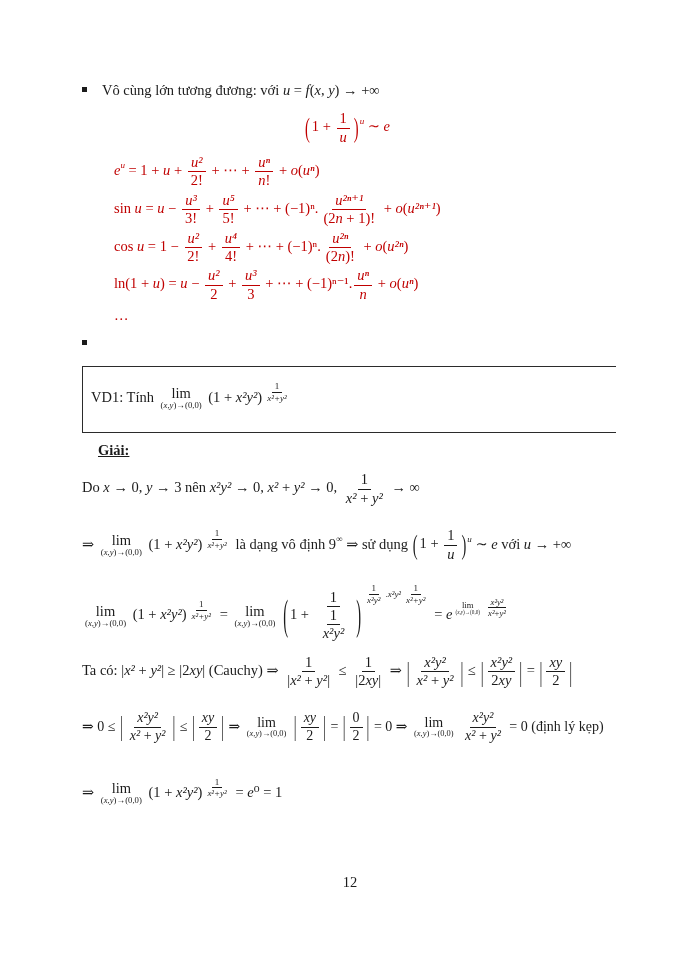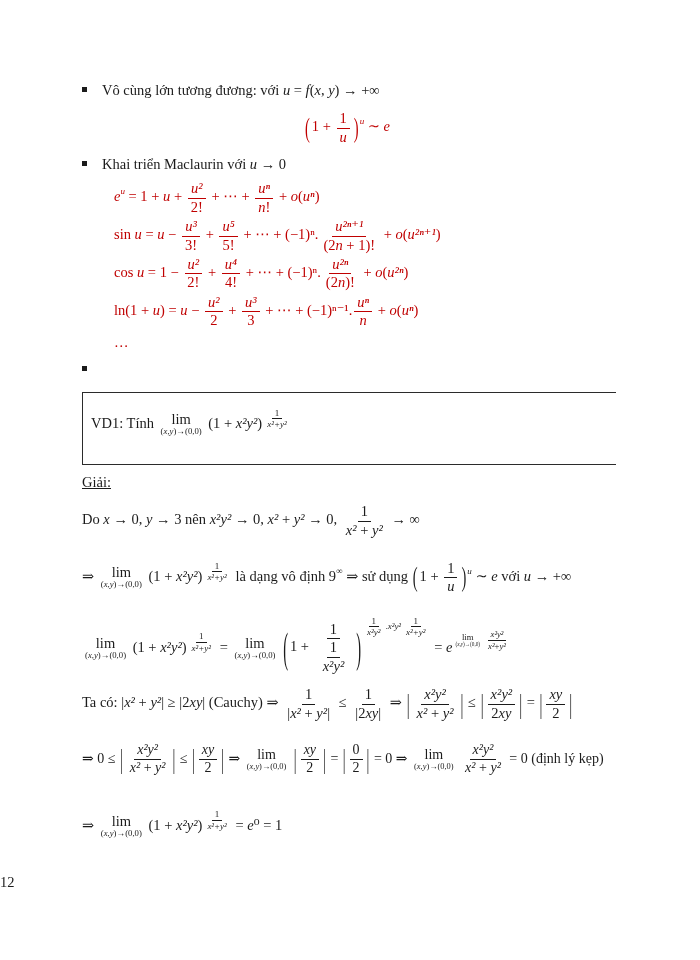--- a/index.html
+++ b/index.html
@@ -19,48 +19,45 @@
   .den{display:block;padding:0 3px;line-height:1.2;}
   sup{font-size:.62em;vertical-align:.75em;line-height:1;}
   sup.hi{vertical-align:2.5em;}
   sup.hi2{vertical-align:1.05em;font-size:.6em;}
   .lim{display:inline-flex;flex-direction:column;align-items:center;vertical-align:middle;margin:16px 3px;}
   .ltop{line-height:1.05;}
   .lbot{font-size:.6em;line-height:1.05;}
   .fence{display:inline-flex;align-items:center;vertical-align:middle;}
   .delim{display:inline-block;line-height:1;margin:0 1px;transform-origin:50% 50%;}
   .fbody{display:inline-block;padding:0 1px;}
-  .box{border:1.5px solid #2b2b2b;width:522px;padding:3px 8px 8px 8px;margin:12px 0 8px 0;}
-  .giai{font-weight:normal;text-decoration:underline;margin:9px 0 12px 0;}
+  .box{border:1.5px solid #2b2b2b;width:522px;padding:3px 8px 2px 8px;margin:12px 0 8px 0;}
+  .giai{font-weight:bold;text-decoration:underline;margin:9px 0 12px 16px;}
   .sol{margin-bottom:10px;}
   .sol5{font-size:14px;}
-  .pagenum{position:absolute;left:0;top:874px;width:700px;}
+  .pagenum{position:absolute;left:0;top:874px;width:700px;text-align:center;}
 </style>
 </head>
 <body>
 
 <div class="page">
   <div class="content">
 
     <div class="line bullet-line">
       <span class="bullet"></span><span><span class="t">Vô cùng lớn tương đương: với </span><span class="t i">u</span><span class="t"> = </span><span class="t i">f</span><span class="t">(</span><span class="t i">x</span><span class="t">, </span><span class="t i">y</span><span class="t">) → +∞</span></span>
     </div>
 
     <div class="line center red"><span class="fence">
           <span class="delim" style="transform: scaleY(1.91);">(</span>
           <span class="fbody"><span class="t">1 + </span><span class="frac">
               <span class="num"><span class="t">1</span></span>
               <span class="den"><span class="t i">u</span></span>
             </span></span>
           <span class="delim" style="transform: scaleY(1.91);">)</span>
         </span><sup><span class="t i">u</span></sup><span class="t"> ∼ </span><span class="t i">e</span></div>
 
-    <div class="line bullet-line">
-      <span class="bullet"></span><span><span class="t">Khai triển Maclaurin với </span><span class="t i">u</span><span class="t"> → 0</span></span>
-    </div>
 
     <div class="line red indent"><span class="t i">e</span><sup><span class="t i">u</span></sup><span class="t"> = 1 + </span><span class="t i">u</span><span class="t"> + </span><span class="frac">
           <span class="num"><span class="t i">u²</span></span>
           <span class="den"><span class="t">2!</span></span>
         </span><span class="t"> + ⋯ + </span><span class="frac">
           <span class="num"><span class="t i">uⁿ</span></span>
           <span class="den"><span class="t i">n</span><span class="t">!</span></span>
         </span><span class="t"> + </span><span class="t i">o</span><span class="t">(</span><span class="t i">uⁿ</span><span class="t">)</span></div>
     <div class="line red indent"><span class="t">sin </span><span class="t i">u</span><span class="t"> = </span><span class="t i">u</span><span class="t"> − </span><span class="frac">
           <span class="num"><span class="t i">u³</span></span>

